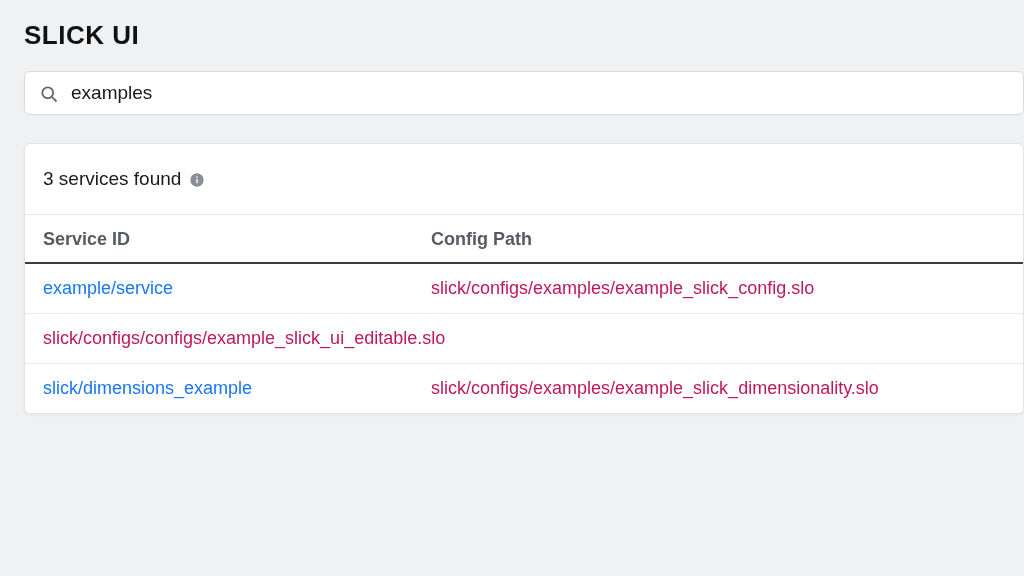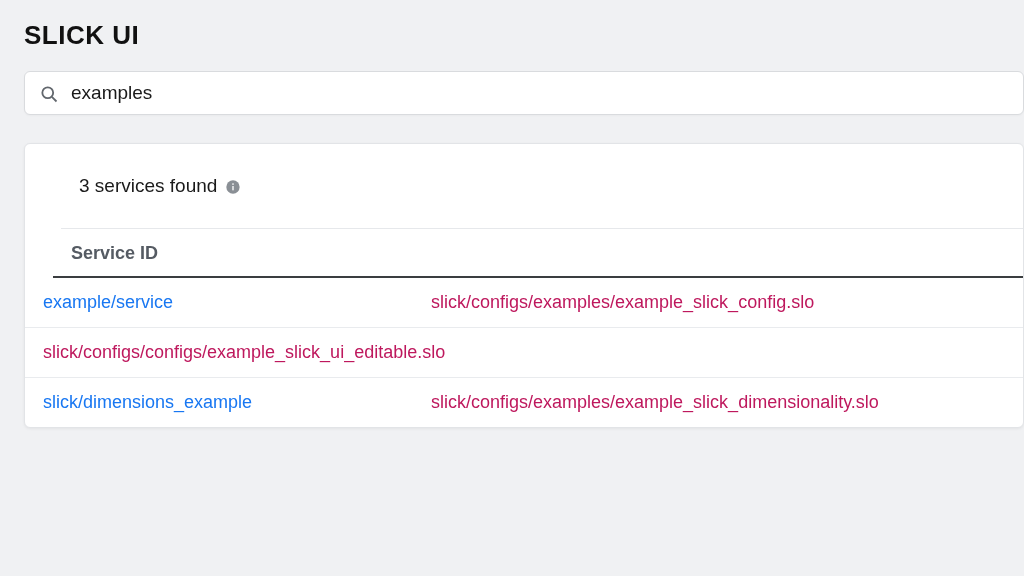--- a/index.html
+++ b/index.html
@@ -52,40 +52,38 @@
     .results-card {
       background: #fff;
       border: 1px solid #e2e4e7;
       border-radius: 6px;
       box-shadow: 0 1px 3px rgba(0,0,0,0.06);
       overflow: hidden;
     }
     .results-header {
       display: flex;
       align-items: center;
-      padding: 31px 18px;
+      padding: 24px 18px;
       font-size: 19px;
       color: #1a1a1a;
       border-bottom: 1px solid #e6e8eb;
-      margin-left: 36px;
     }
     .info-icon {
       width: 16px;
       height: 16px;
       margin-left: 8px;
       color: #8a8f95;
     }
     .table {
       width: 100%;
     }
     .thead-row {
       display: flex;
       padding: 14px 18px 12px 18px;
       border-bottom: 2px solid #3a3d40;
-      margin-left: 28px;
     }
     .th {
       font-size: 18px;
       font-weight: 700;
       color: #555b63;
     }
     .col-service {
       width: 388px;
       flex-shrink: 0;
     }
@@ -136,20 +134,21 @@
           <circle cx="12" cy="12" r="10"></circle>
           <rect x="11" y="10.5" width="2" height="6.5" fill="#fff"></rect>
           <circle cx="12" cy="7.5" r="1.3" fill="#fff"></circle>
         </svg>
       </span>
     </div>
 
     <div class="table">
       <div class="thead-row">
         <div class="th col-service">Service ID</div>
+        <div class="th col-config">Config Path</div>
       </div>
 
       <div class="tbody-row">
         <div class="col-service">
           <a class="service-link">example/service</a>
         </div>
         <div class="col-config">
           <span class="config-path">slick/configs/examples/example_slick_config.slo</span>
         </div>
       </div>

